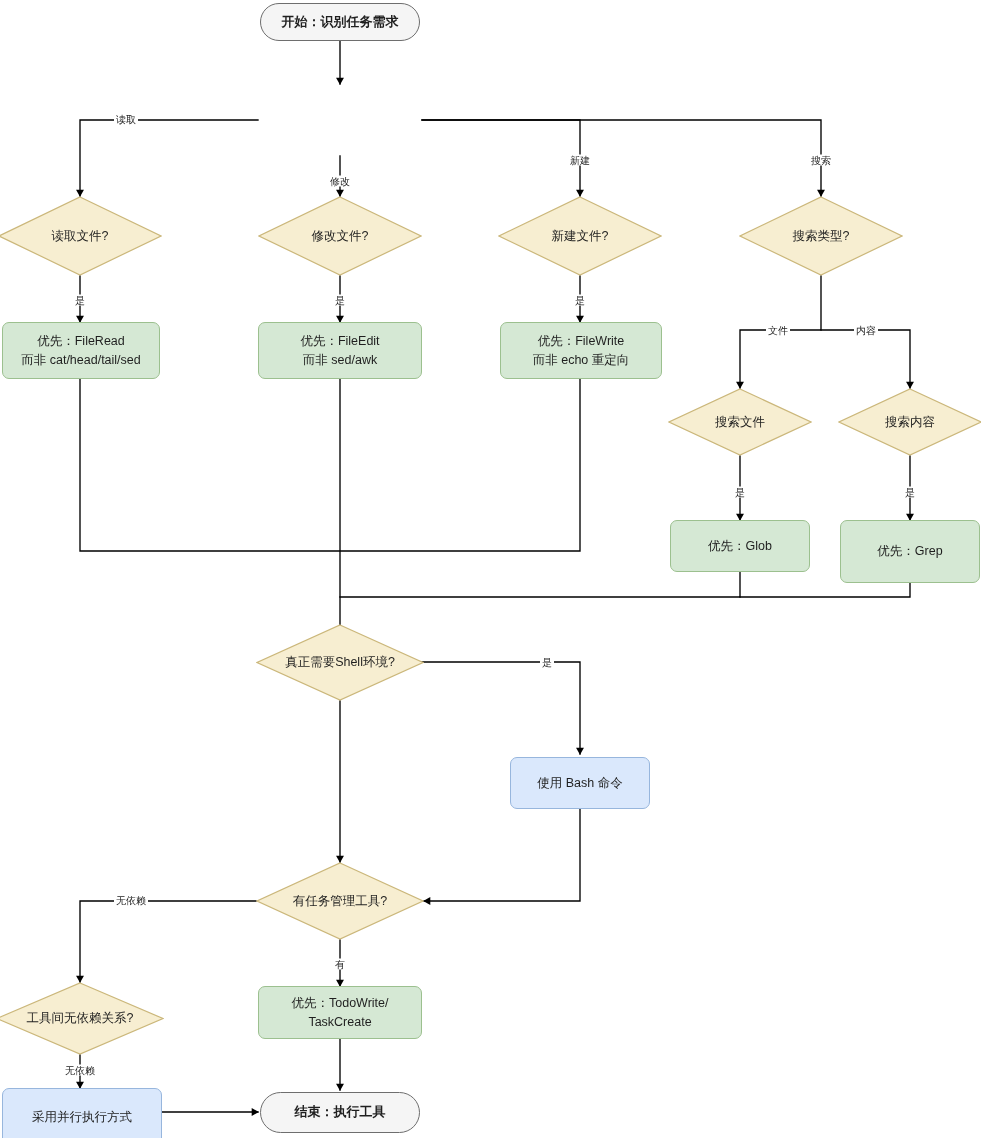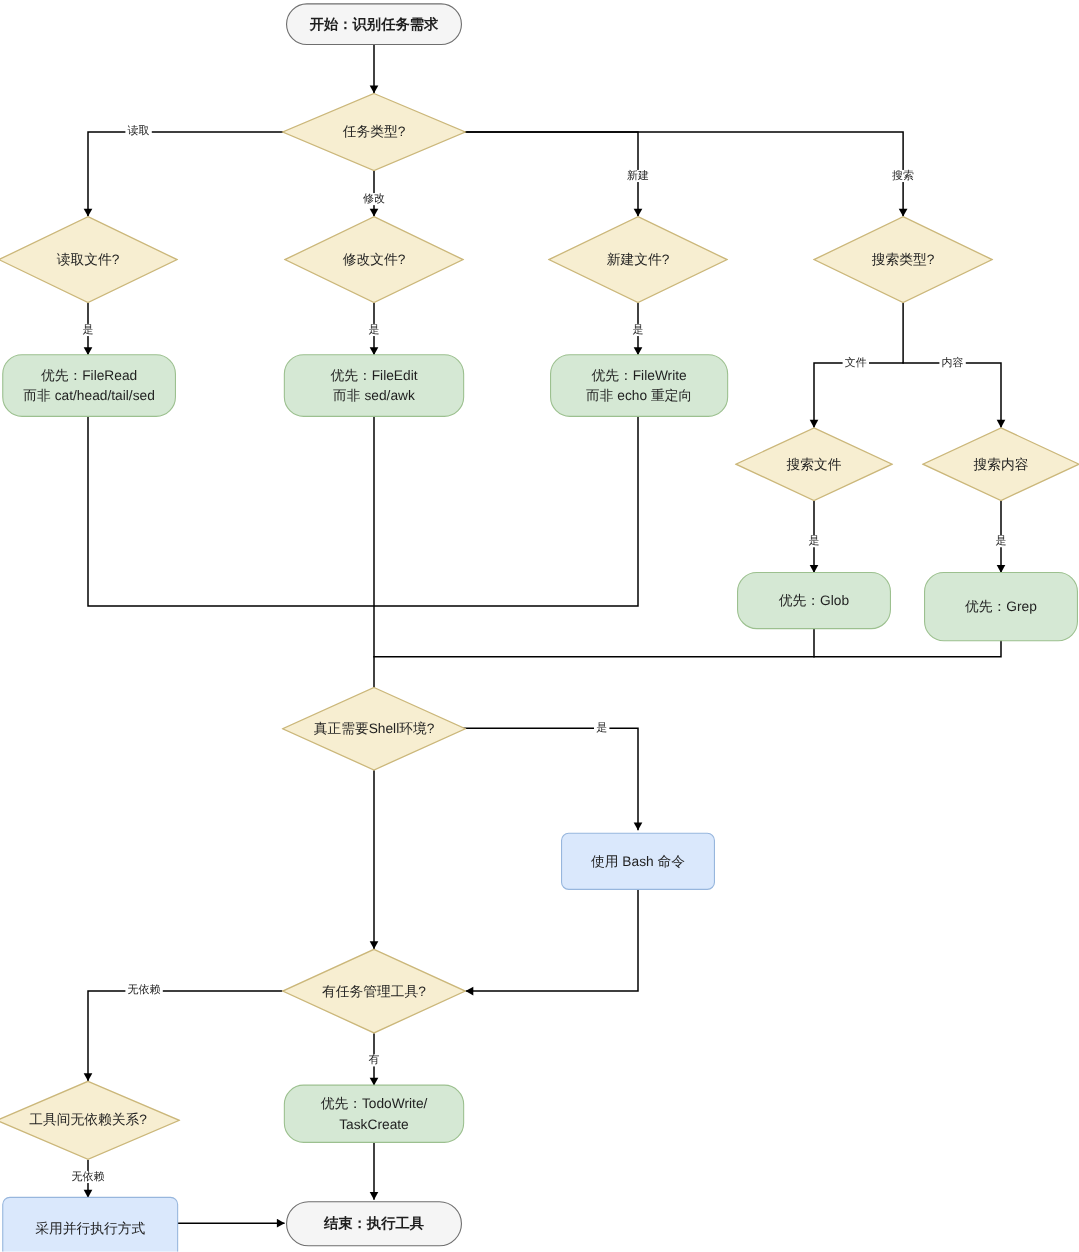--- a/index.html
+++ b/index.html
@@ -58,21 +58,21 @@
   }
   .n-decision .dia-label {
     position: relative;
     z-index: 2;
     padding: 0 4px;
   }
   
   .n-green {
     background: #d5e8d4;
     border: 1.2px solid #9cc08f;
-    border-radius: 18px;
+    border-radius: 7px;
   }
   
   .n-blue {
     background: #dae8fc;
     border: 1.2px solid #97b6dd;
     border-radius: 7px;
   }
   .edge-label {
     position: absolute;
     font-size: 10px;
@@ -141,26 +141,20 @@
       <path d="M 340 1039 L 340 1090" marker-end="url(#arrow)"></path>
 
       <path d="M 162 1112 L 258 1112" marker-end="url(#arrow)"></path>
     </g>
   </svg>
 
   <div class="node n-terminal" style="left:260px; top:3px; width:160px; height:38px;">
     <span>开始：识别任务需求</span>
   </div>
 
-  <div class="node n-decision" style="left:256px; top:84px; width:168px; height:72px;">
-    <svg class="dia-shape" viewBox="0 0 168 72" preserveAspectRatio="none">
-      <polygon points="84,1 167,36 84,71 1,36" fill="#f7eed1" stroke="#cbb77a" stroke-width="1.2"></polygon>
-    </svg>
-    <span class="dia-label">任务类型?</span>
-  </div>
 
   <div class="node n-decision" style="left:-2px; top:196px; width:164px; height:80px;">
     <svg class="dia-shape" viewBox="0 0 164 80" preserveAspectRatio="none">
       <polygon points="82,1 163,40 82,79 1,40" fill="#f7eed1" stroke="#cbb77a" stroke-width="1.2"></polygon>
     </svg>
     <span class="dia-label">读取文件?</span>
   </div>
 
   <div class="node n-decision" style="left:258px; top:196px; width:164px; height:80px;">
     <svg class="dia-shape" viewBox="0 0 164 80" preserveAspectRatio="none">

